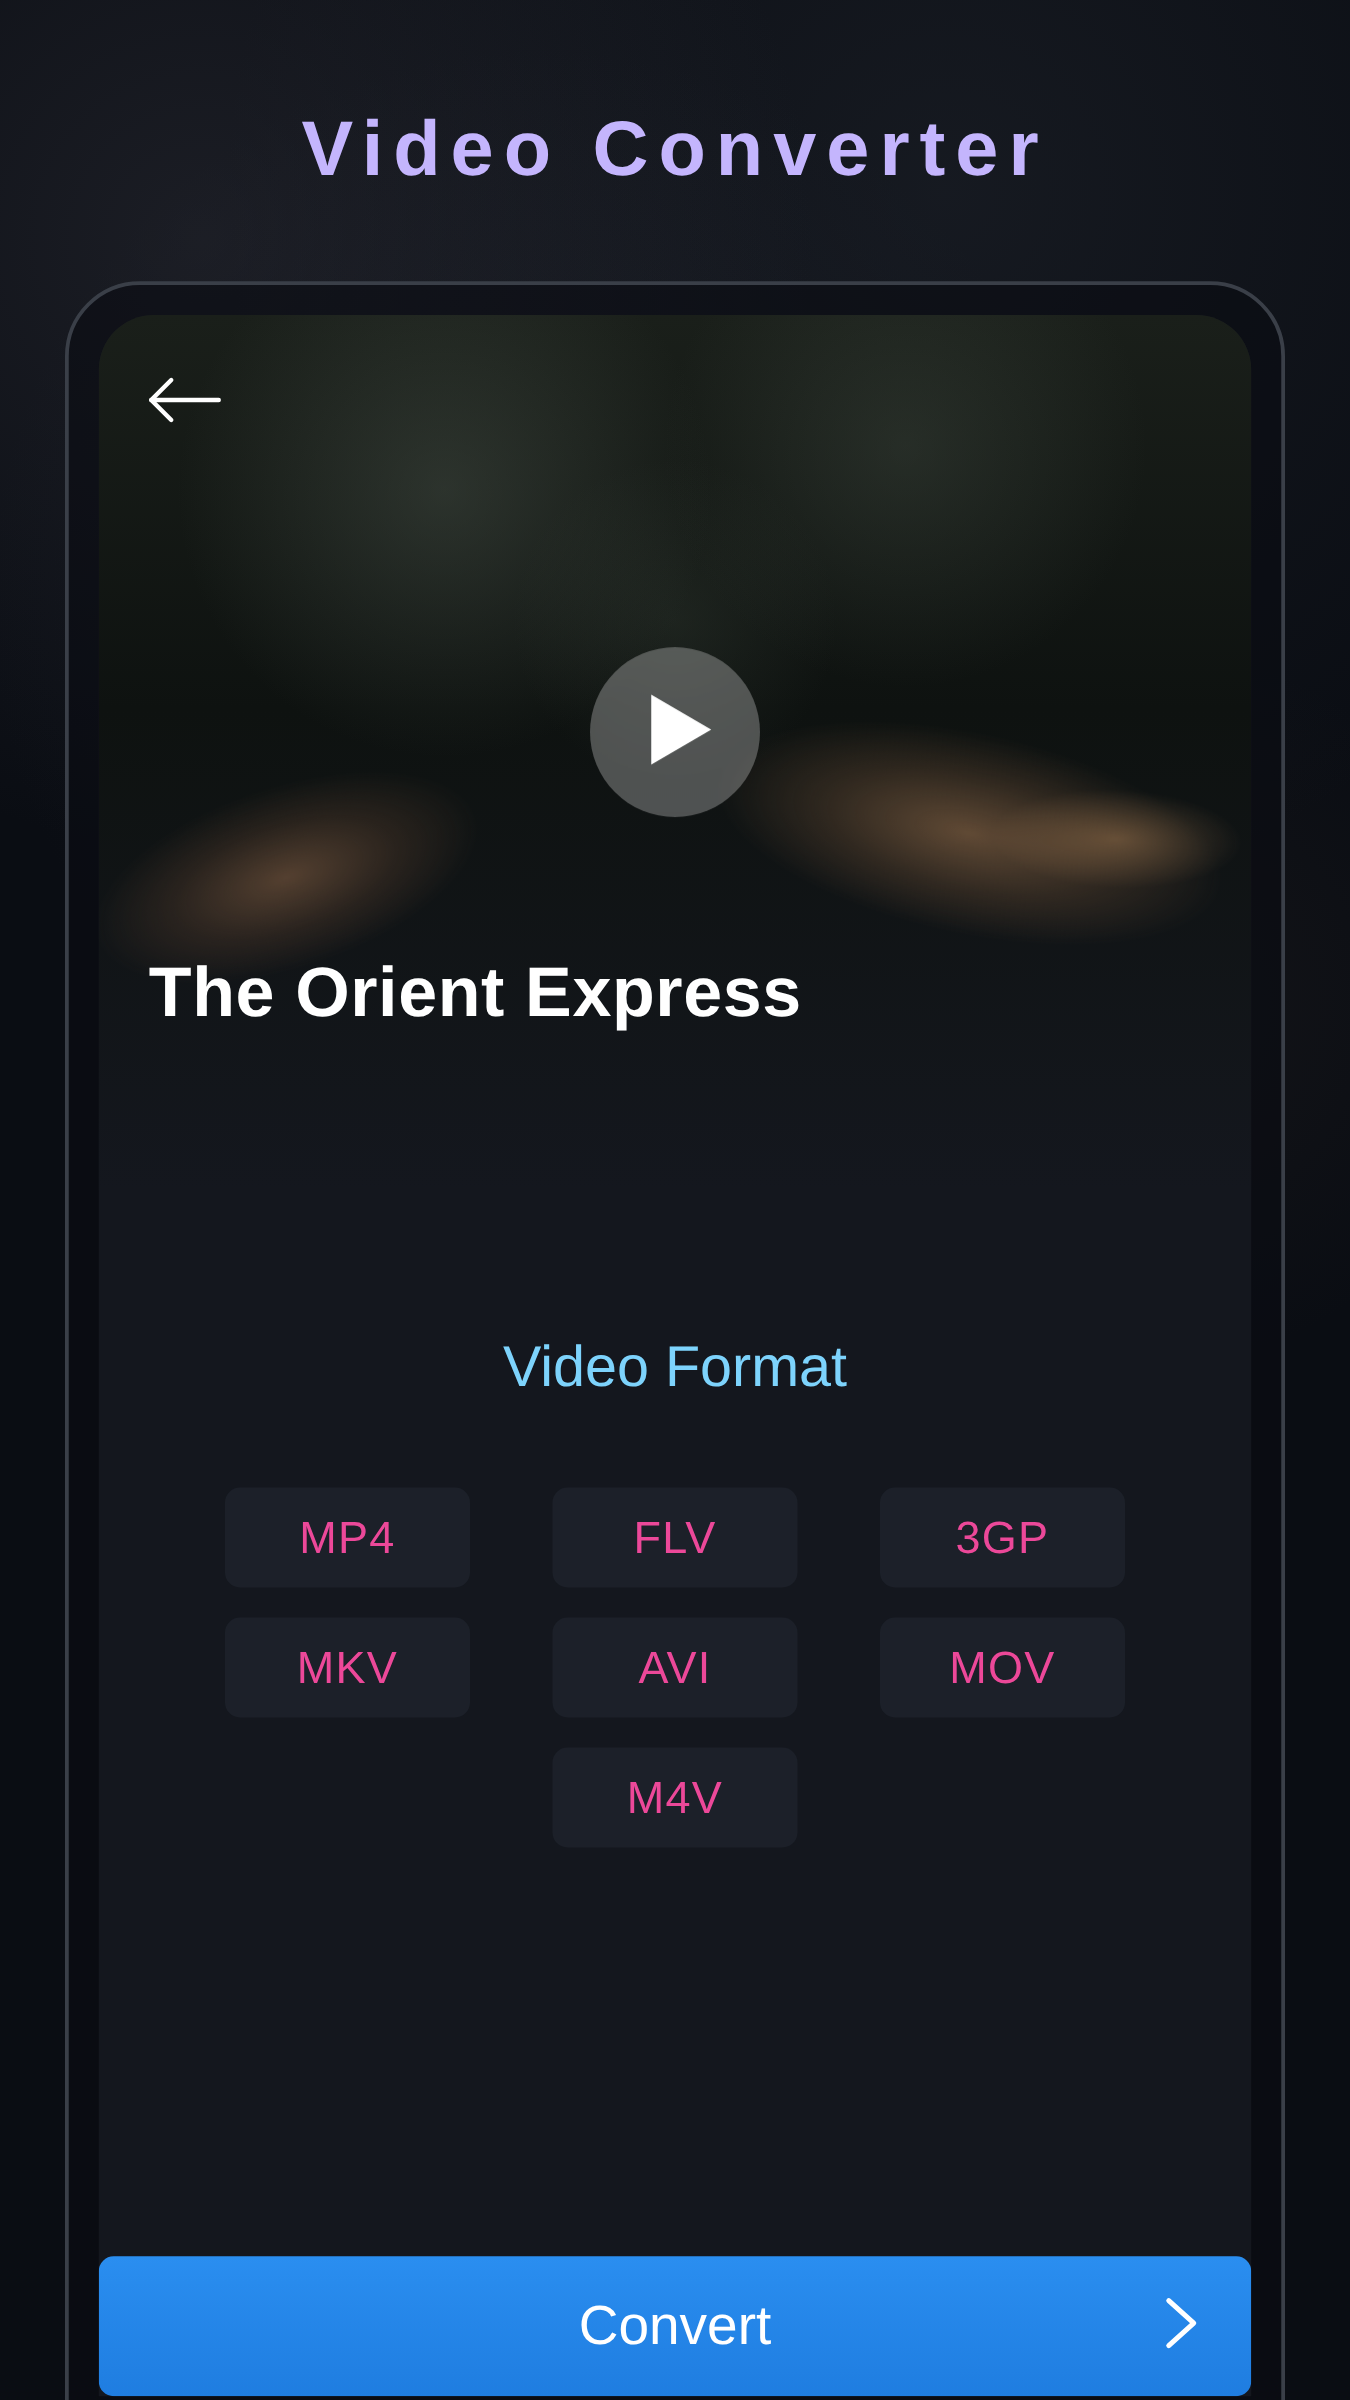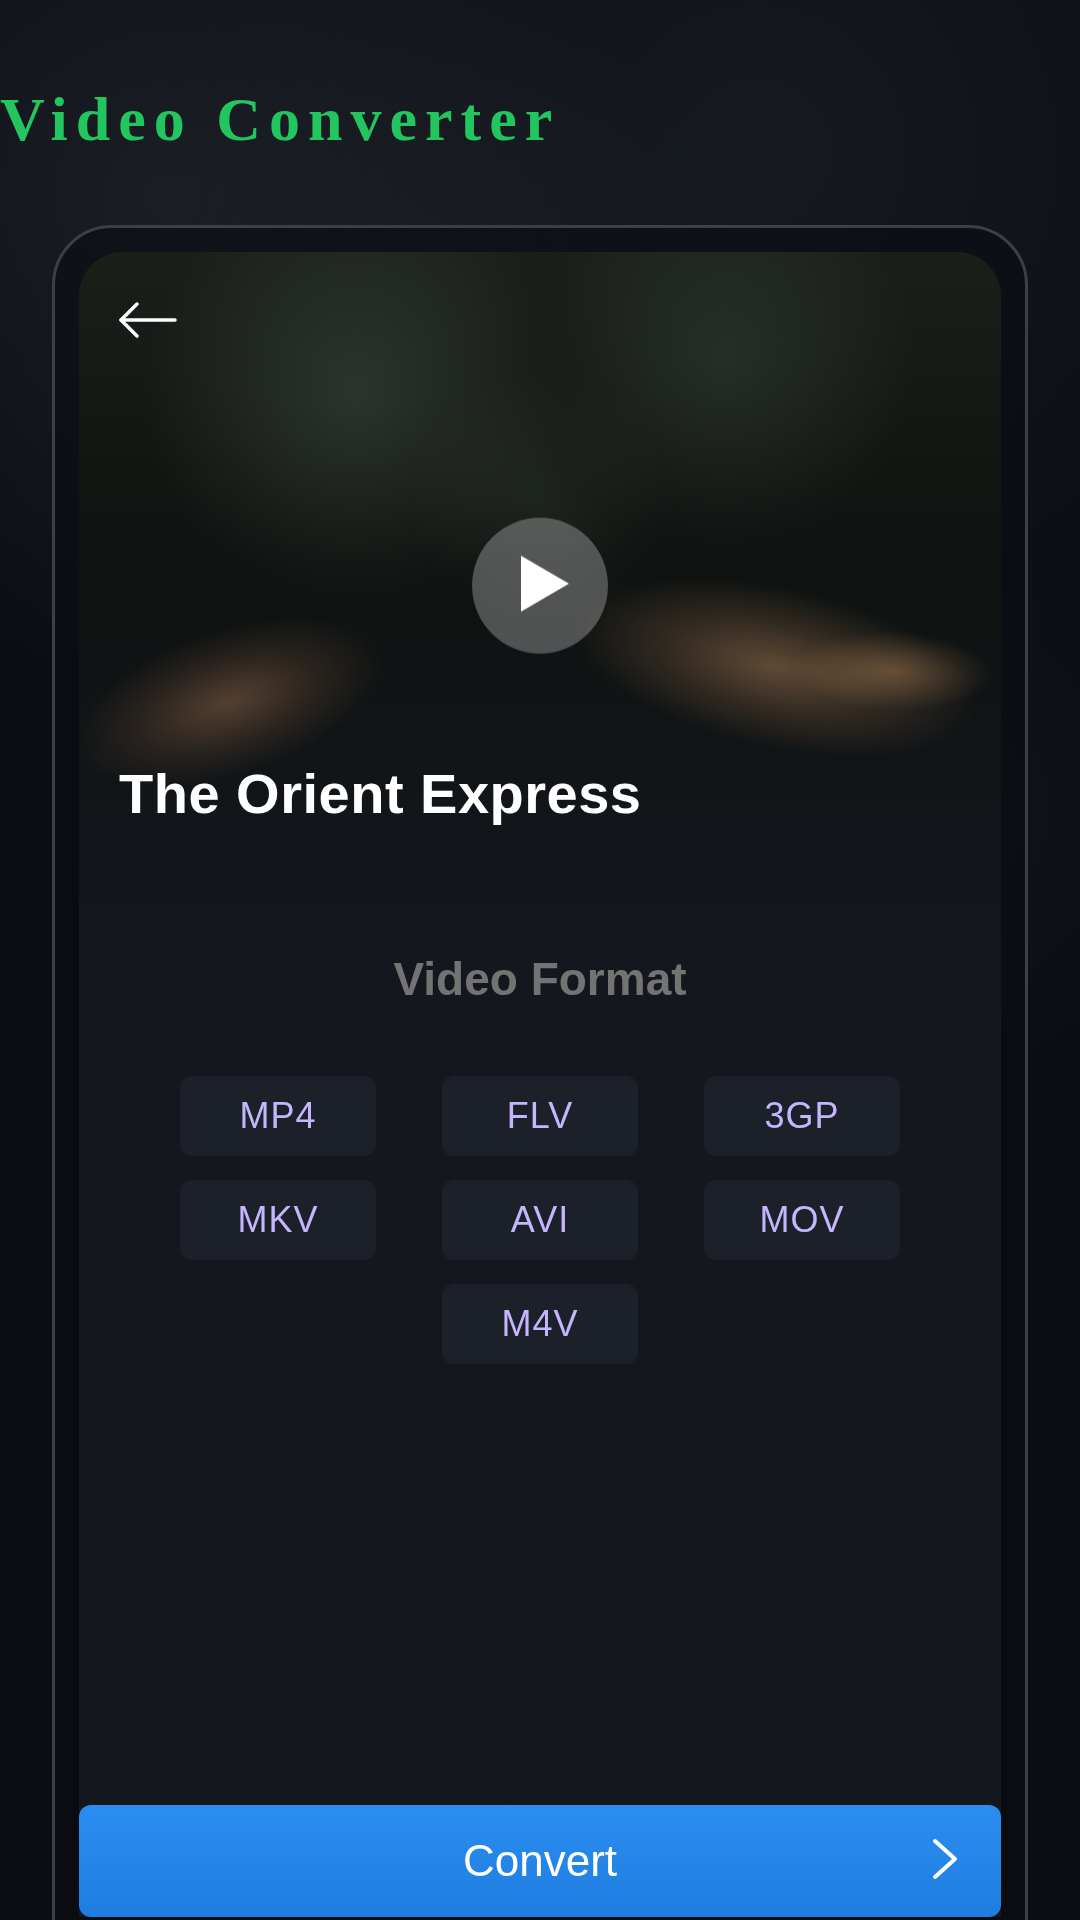--- a/index.html
+++ b/index.html
@@ -16,22 +16,23 @@
       radial-gradient(circle at 15% 10%, rgba(60,60,70,0.35) 0%, transparent 25%),
       radial-gradient(circle at 70% 8%, rgba(50,55,65,0.3) 0%, transparent 30%),
       radial-gradient(circle at 40% 25%, rgba(45,48,58,0.25) 0%, transparent 28%),
       radial-gradient(circle at 85% 42%, rgba(60,50,45,0.2) 0%, transparent 20%),
       #0a0d13;
   }
   .app-title {
     position: absolute;
     top: 84px;
     left: 0; right: 0;
-    color: #22c55e;
-    font-family: Liberation Serif, serif;
+    text-align: center;
+    color: #c4b5fd;
+    font-family: Liberation Sans, sans-serif;
     font-size: 62px;
     font-weight: 700;
     letter-spacing: 8px;
   }
   .phone-frame {
     position: absolute;
     top: 225px;
     left: 52px;
     width: 976px;
     height: 1719px; 
@@ -134,39 +135,40 @@
     font-weight: 700;
     letter-spacing: 0.5px;
     margin-bottom: 16px;
   }
   .video-subtitle {
     color: #9ea3ad;
     font-size: 34px;
     font-weight: 400;
   }
   .section-title {
-    color: #737373;
+    color: #7dd3fc;
     font-size: 46px;
-    font-weight: 700;
+    font-weight: 400;
     text-align: center;
+    margin-top: 114px;
     margin-bottom: 70px;
   }
   .format-grid {
     display: flex;
     flex-wrap: wrap;
     justify-content: center;
     gap: 24px 66px;
     padding: 0 60px;
   }
   .format-chip {
     width: 196px;
     height: 80px;
     background: #1c2029;
     border-radius: 12px;
-    color: #c4b5fd;
+    color: #ec4899;
     font-size: 36px;
     font-weight: 500;
     display: flex;
     align-items: center;
     justify-content: center;
     cursor: pointer;
     letter-spacing: 1px;
   }
   .spacer { flex: 1; }
   .convert-bar {

